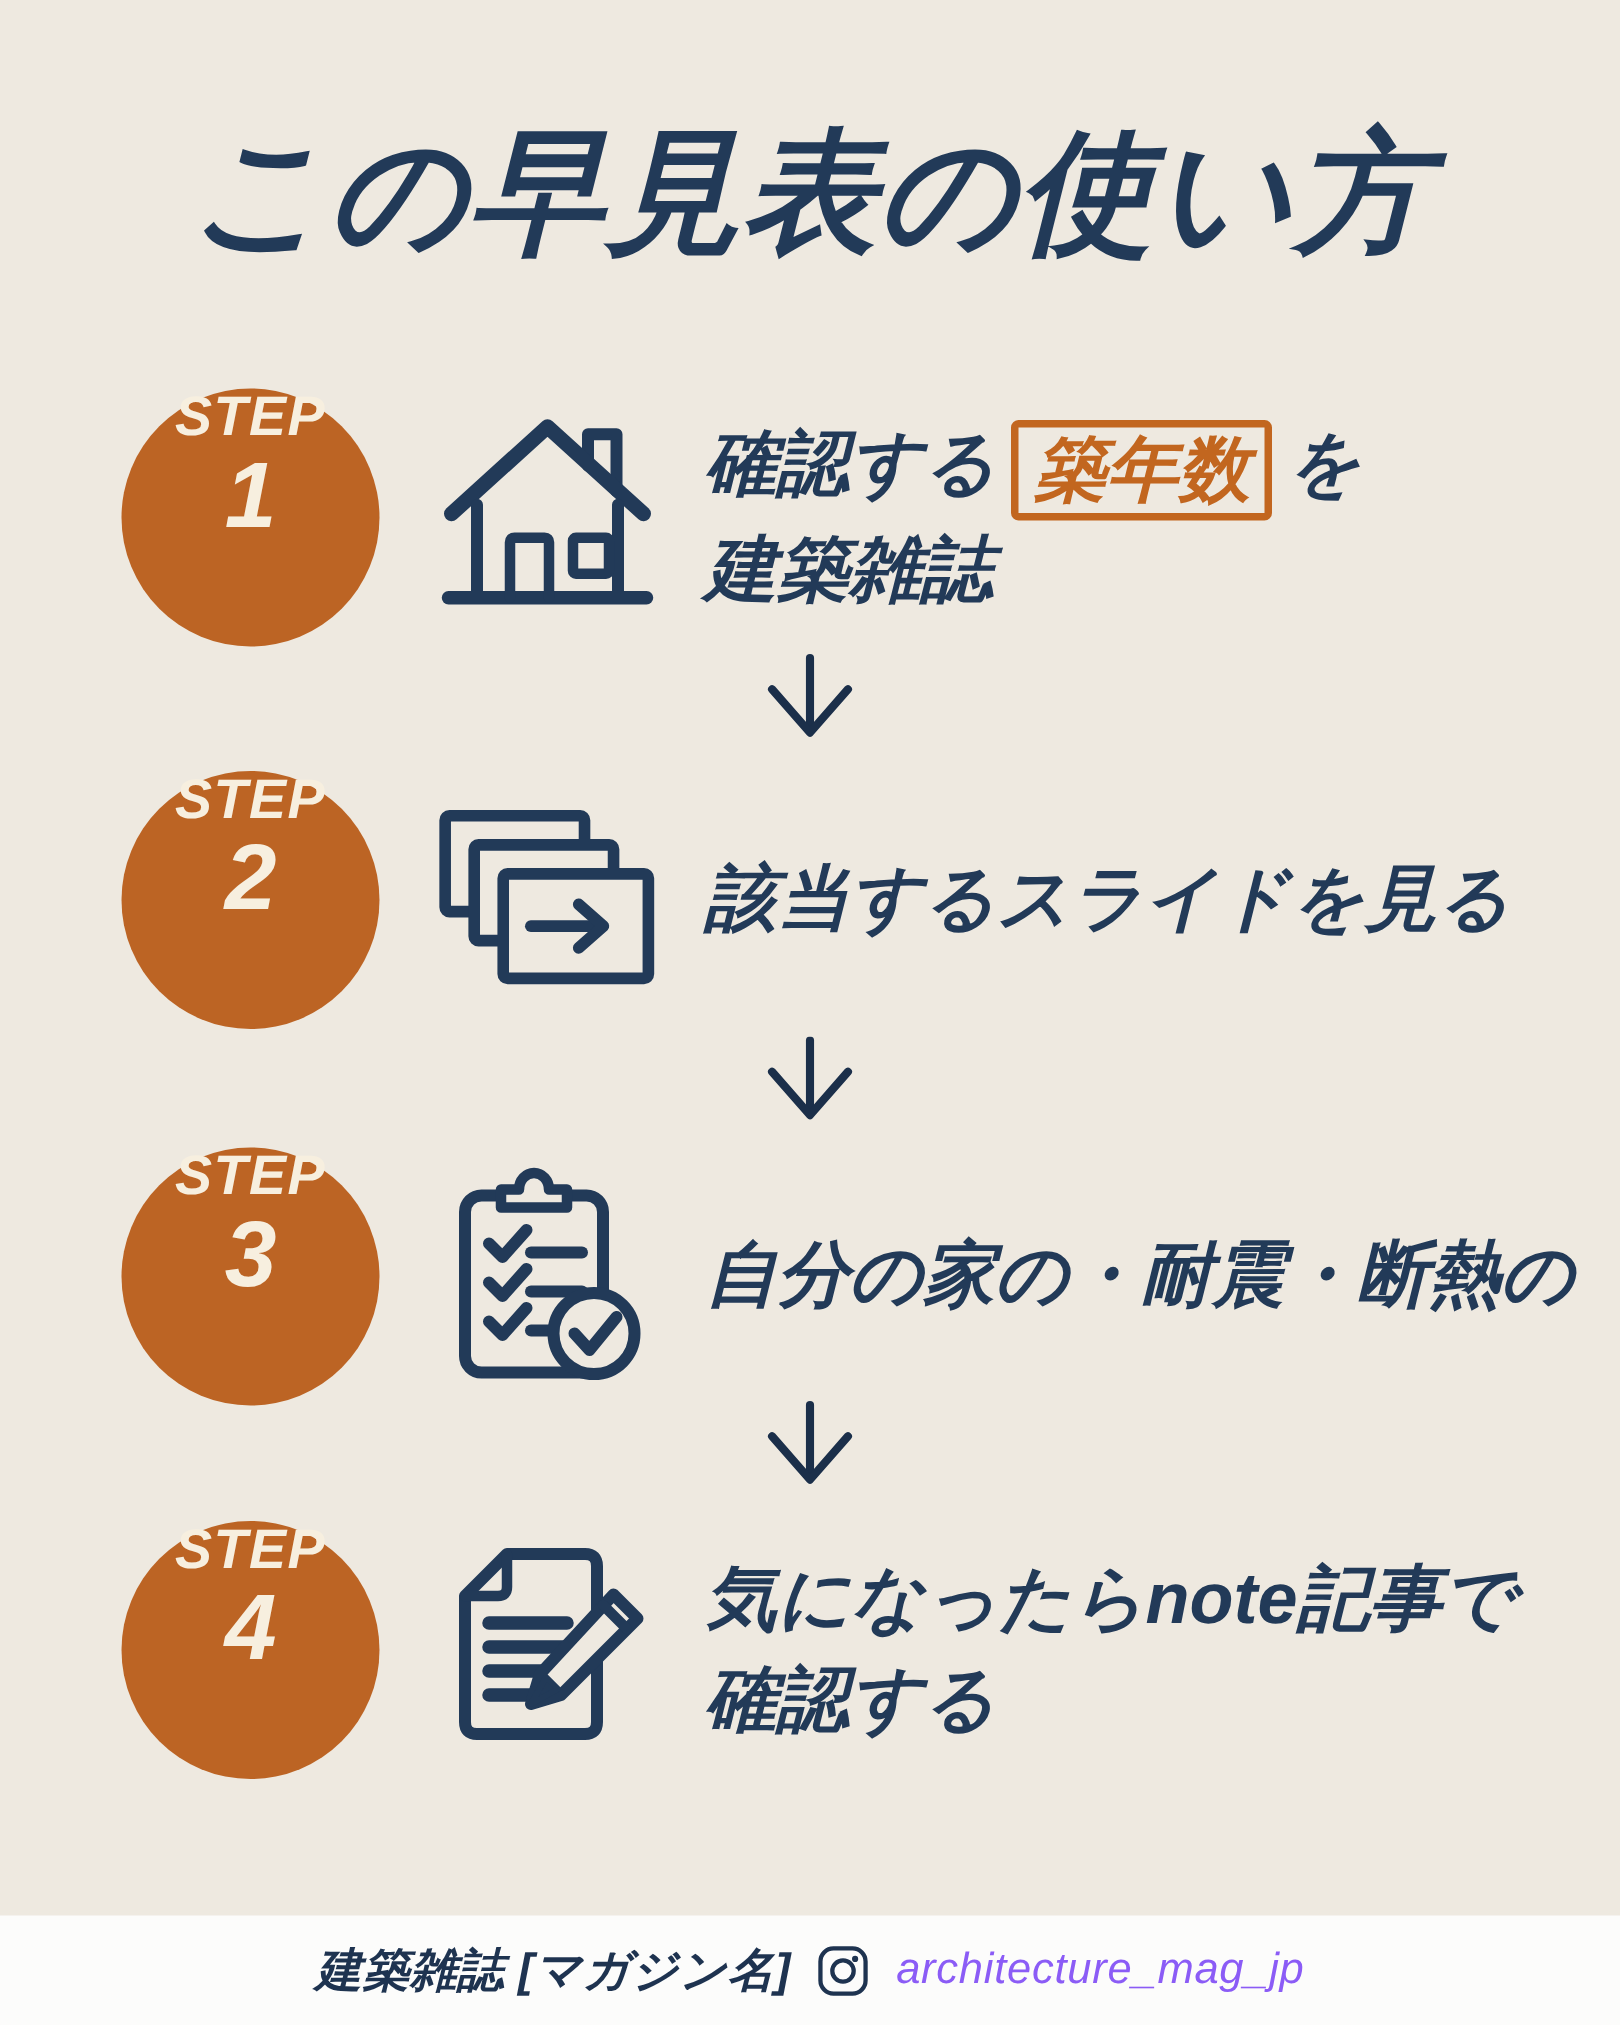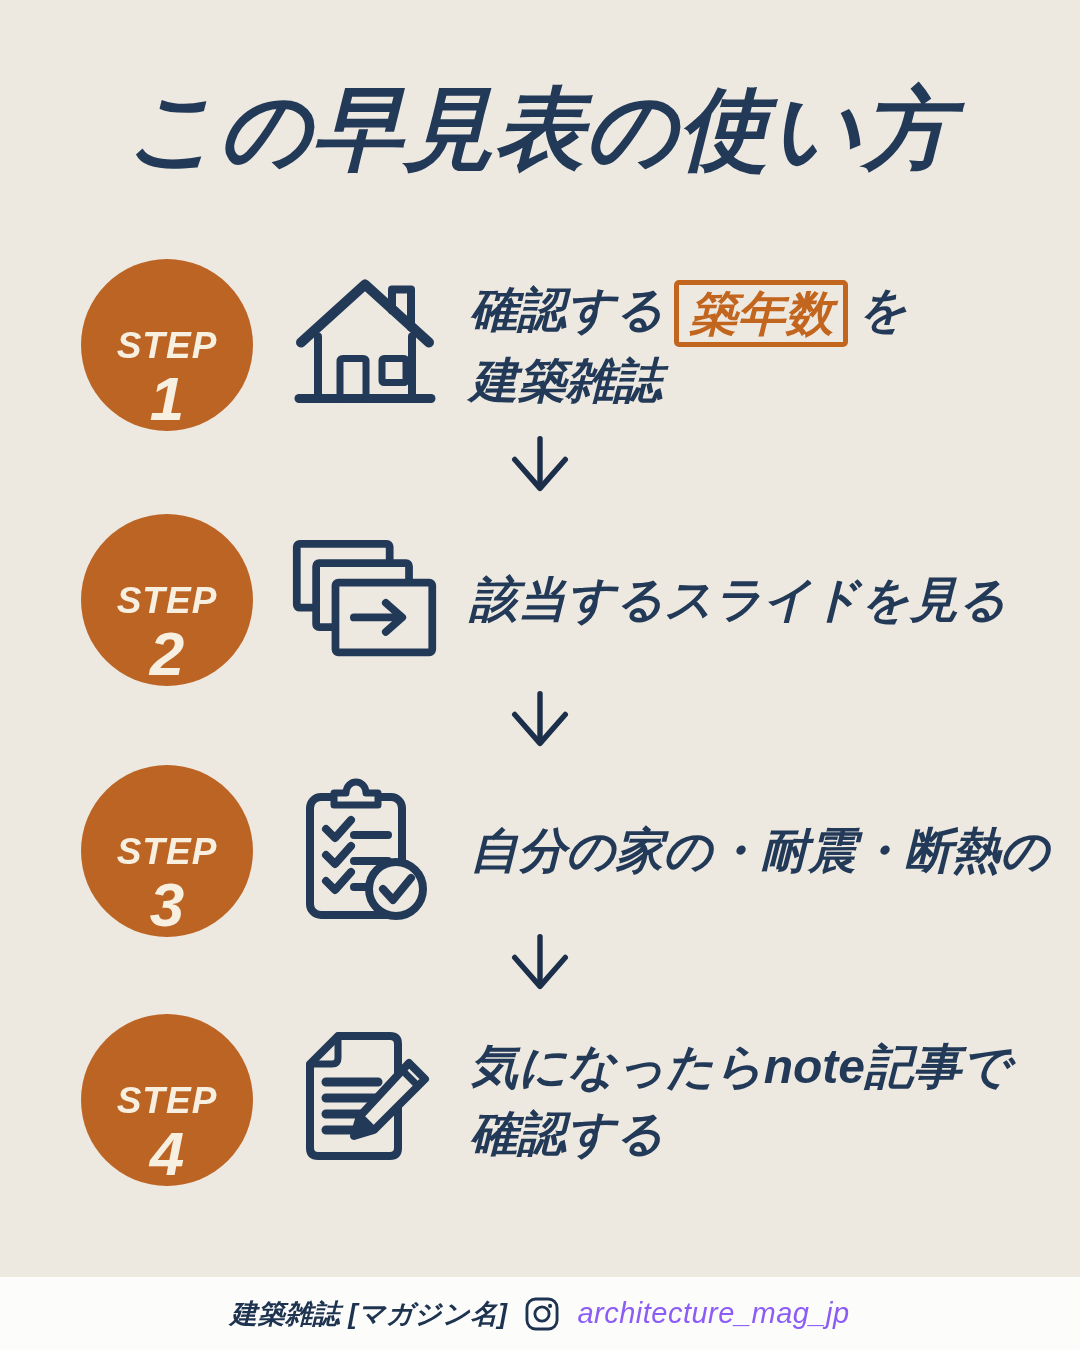--- a/index.html
+++ b/index.html
@@ -28,21 +28,21 @@
   }
   .row-1 { top:259px; }
   .row-2 { top:514px; }
   .row-3 { top:765px; }
   .row-4 { top:1014px; }
   .step-circle {
     flex:0 0 auto;
     width:172px; height:172px; margin-left:81px;
     background:var(--orange, #BC6424);
     border-radius:50%;
-    display:flex; flex-direction:column; align-items:center; justify-content:flex-end;
+    display:flex; flex-direction:column; align-items:center; justify-content:flex-start;
     color:var(--cream, #F7EFDF);
     text-align:center;
   }
   .step-word { font-size:37px; font-weight:700; letter-spacing:1px; line-height:1.05; }
   .step-num  { font-size:62px; font-weight:700; line-height:1.05; }
   .step-icon {
     flex:0 0 auto;
     width:150px; height:150px; margin-left:37px;
     display:flex; align-items:center; justify-content:center;
     color:var(--navy, #223A58);
@@ -74,21 +74,21 @@
   .arrow-2 { top:691px; }
   .arrow-3 { top:934px; }
   .arrow svg { width:100%; height:100%; }
   .footer {
     position:absolute; left:0; top:1277px;
     width:100%; height:73px;
     background:var(--footerBg, #FCFCFB);
     display:flex; align-items:center; justify-content:center;
     gap:16px;
   }
-  .footer-mag { font-size:27px; font-weight:700; color:#1E3350; letter-spacing:0.5px; }
+  .footer-mag { font-size:31px; font-weight:700; color:#1E3350; letter-spacing:0.5px; }
   .ig-icon { width:38px; height:38px; color:#1E3350; display:flex; }
   .ig-icon svg { width:100%; height:100%; }
   .footer-handle { font-size:29px; font-weight:400; color:#8b5cf6; letter-spacing:0.5px; }
   svg path, svg rect, svg circle { vector-effect:none; }
 </style>
 </head>
 <body>
 
 <div class="canvas">
 

